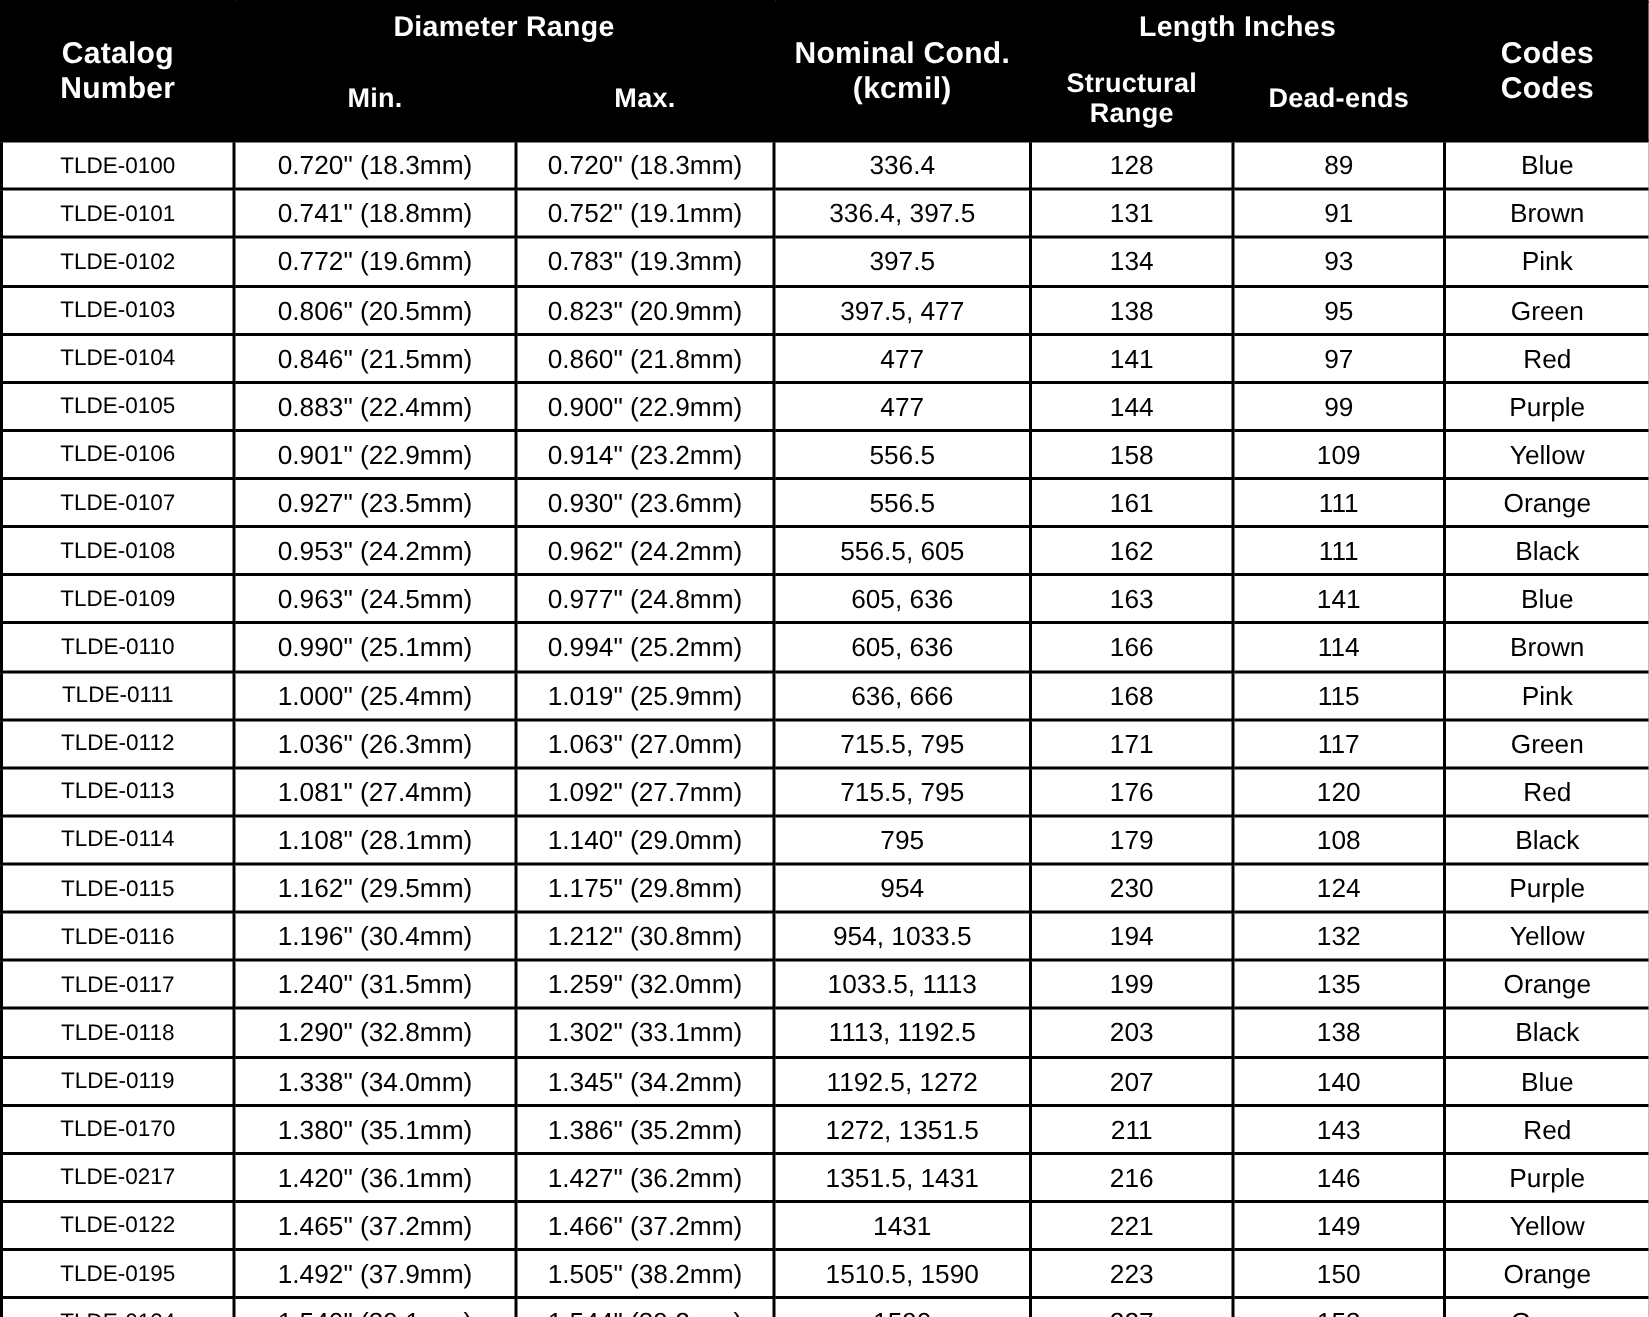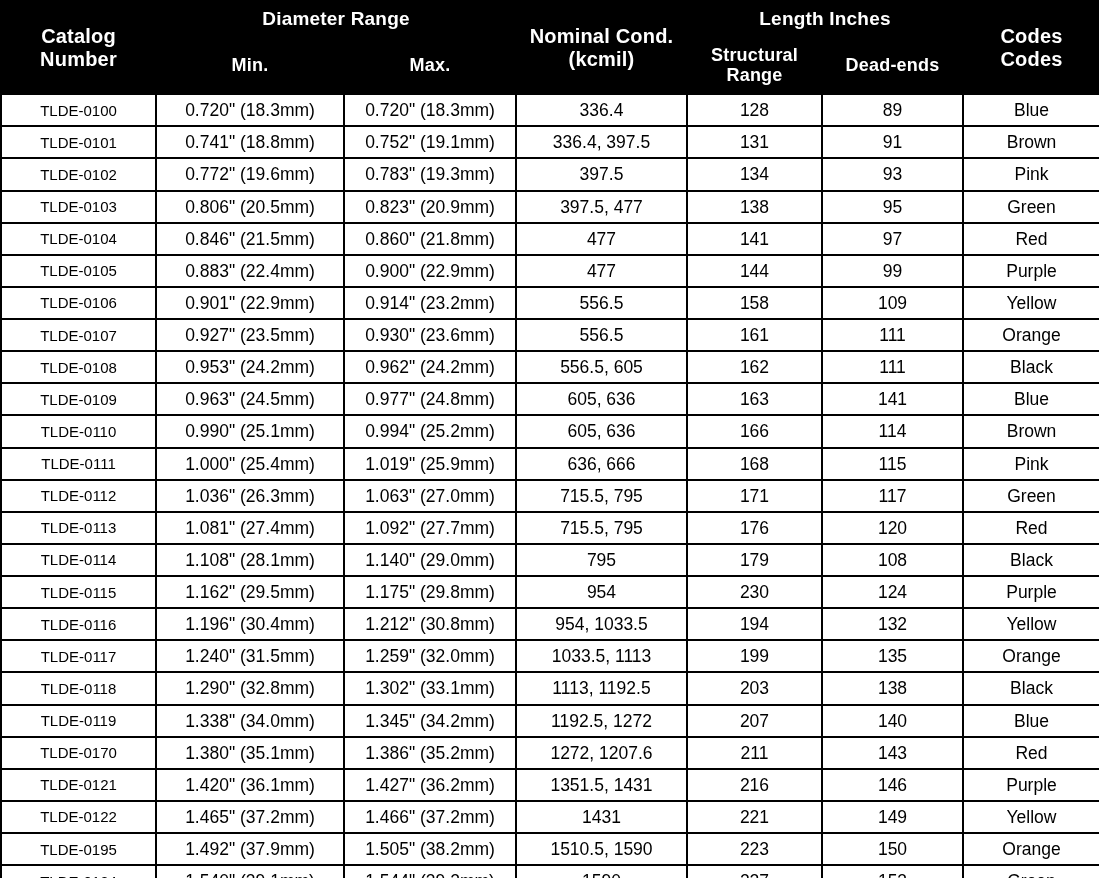--- a/index.html
+++ b/index.html
@@ -287,27 +287,27 @@
           <td>1.345" (34.2mm)</td>
           <td>1192.5, 1272</td>
           <td>207</td>
           <td>140</td>
           <td>Blue</td>
         </tr>
         <tr>
           <td class="catalog">TLDE-0170</td>
           <td>1.380" (35.1mm)</td>
           <td>1.386" (35.2mm)</td>
-          <td>1272, 1207.6</td>
+          <td>1272, 1351.5</td>
           <td>211</td>
           <td>143</td>
           <td>Red</td>
         </tr>
         <tr>
-          <td class="catalog">TLDE-0121</td>
+          <td class="catalog">TLDE-0217</td>
           <td>1.420" (36.1mm)</td>
           <td>1.427" (36.2mm)</td>
           <td>1351.5, 1431</td>
           <td>216</td>
           <td>146</td>
           <td>Purple</td>
         </tr>
         <tr>
           <td class="catalog">TLDE-0122</td>
           <td>1.465" (37.2mm)</td>

